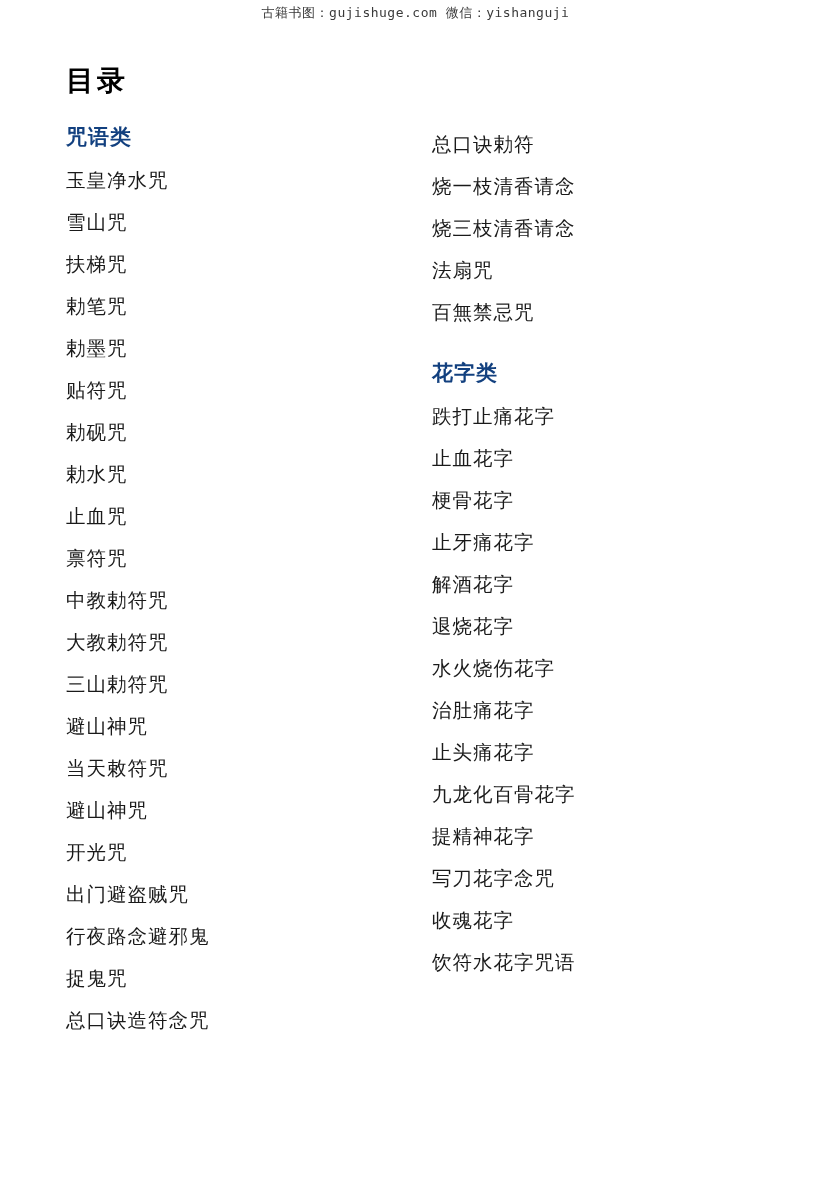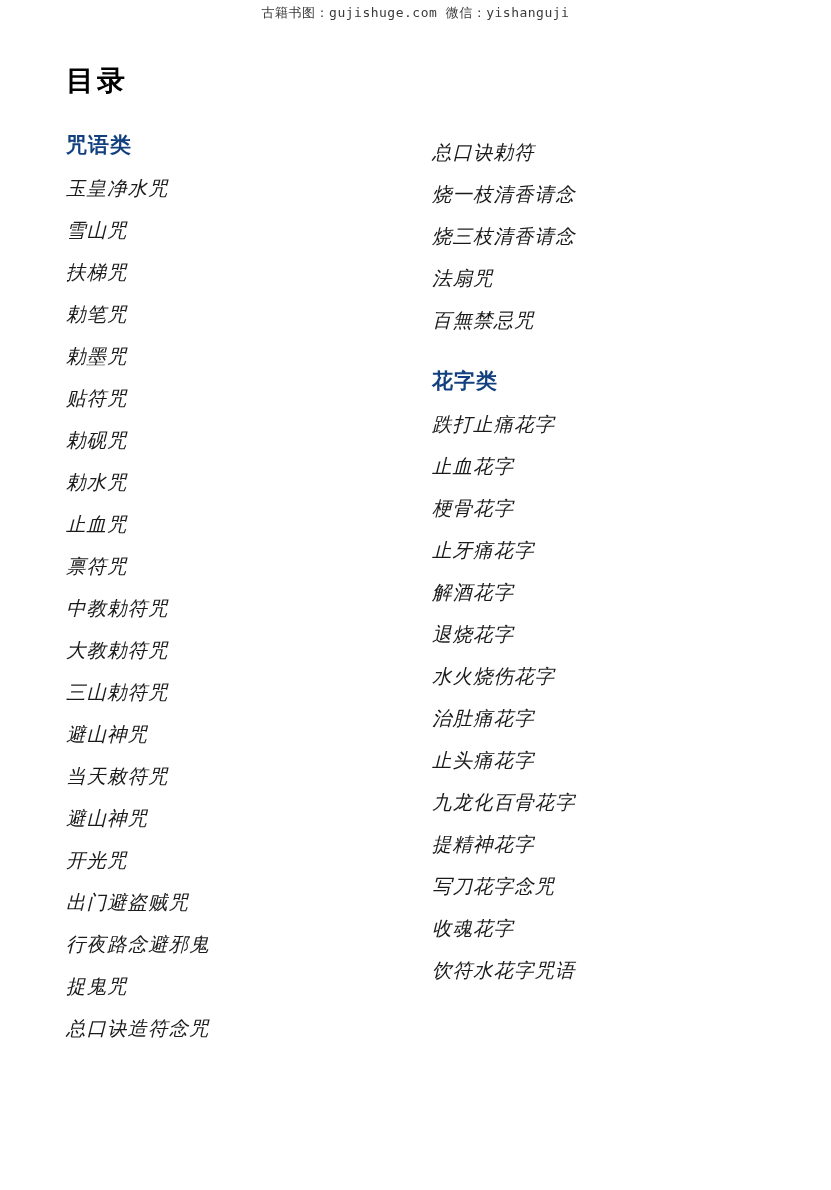--- a/index.html
+++ b/index.html
@@ -42,21 +42,21 @@
     color: #000000;
   }
   .columns {
     position: absolute;
     top: 120px;
     left: 0;
     width: 831px;
   }
   .col {
     position: absolute;
-    top: 8px;
+    top: 0;
   }
   .col-left {
     left: 66px;
     width: 330px;
   }
   .col-right {
     left: 432px;
     width: 340px;
   }
   .section-heading {
@@ -65,21 +65,20 @@
     font-size: 21px;
     color: #12407f;
     letter-spacing: 1px;
     margin: 0 0 6px 0;
     line-height: 34px;
   }
   .toc-list {
     list-style: none;
     margin: 0;
     padding: 0;
-    font-style: italic;
   }
   .toc-item {
     font-size: 19.5px;
     line-height: 42px;
     color: #1a1a1a;
     letter-spacing: 1px;
     white-space: nowrap;
   }
   .gap {
     height: 22px;

